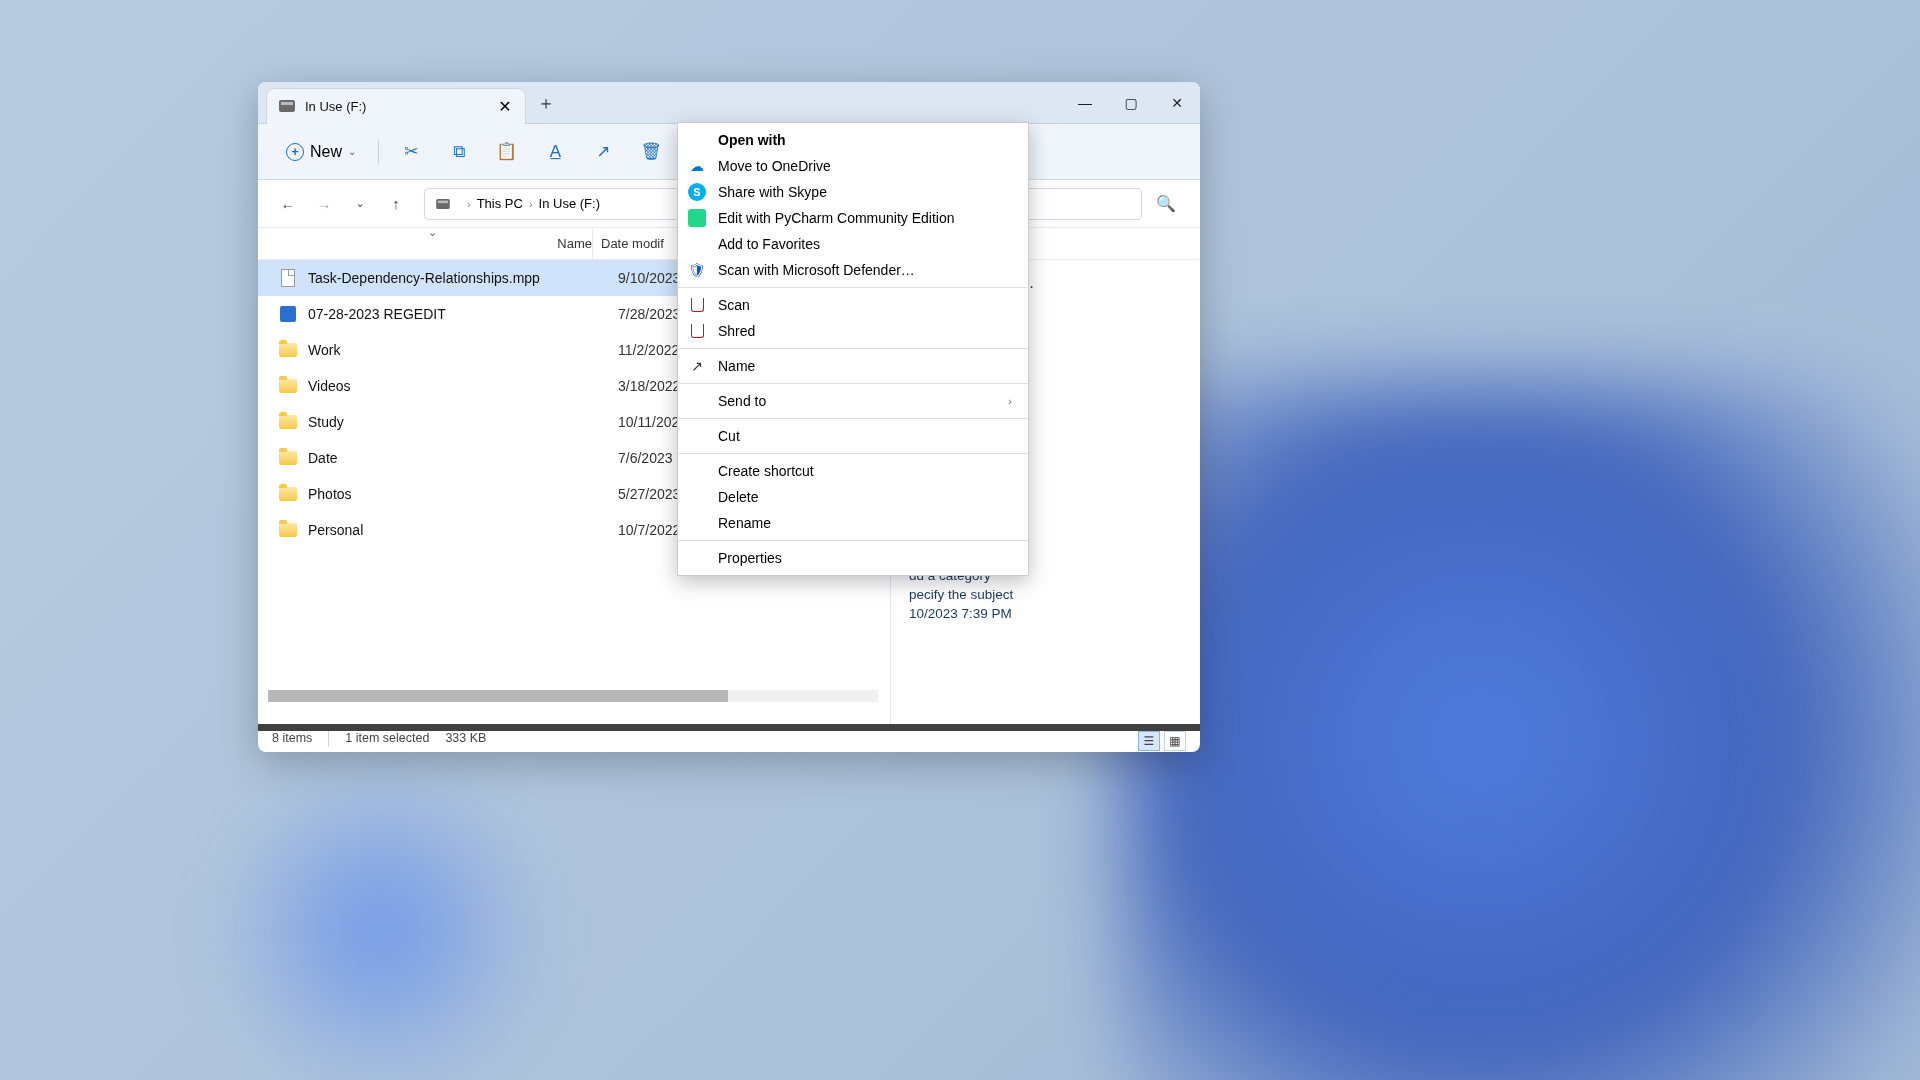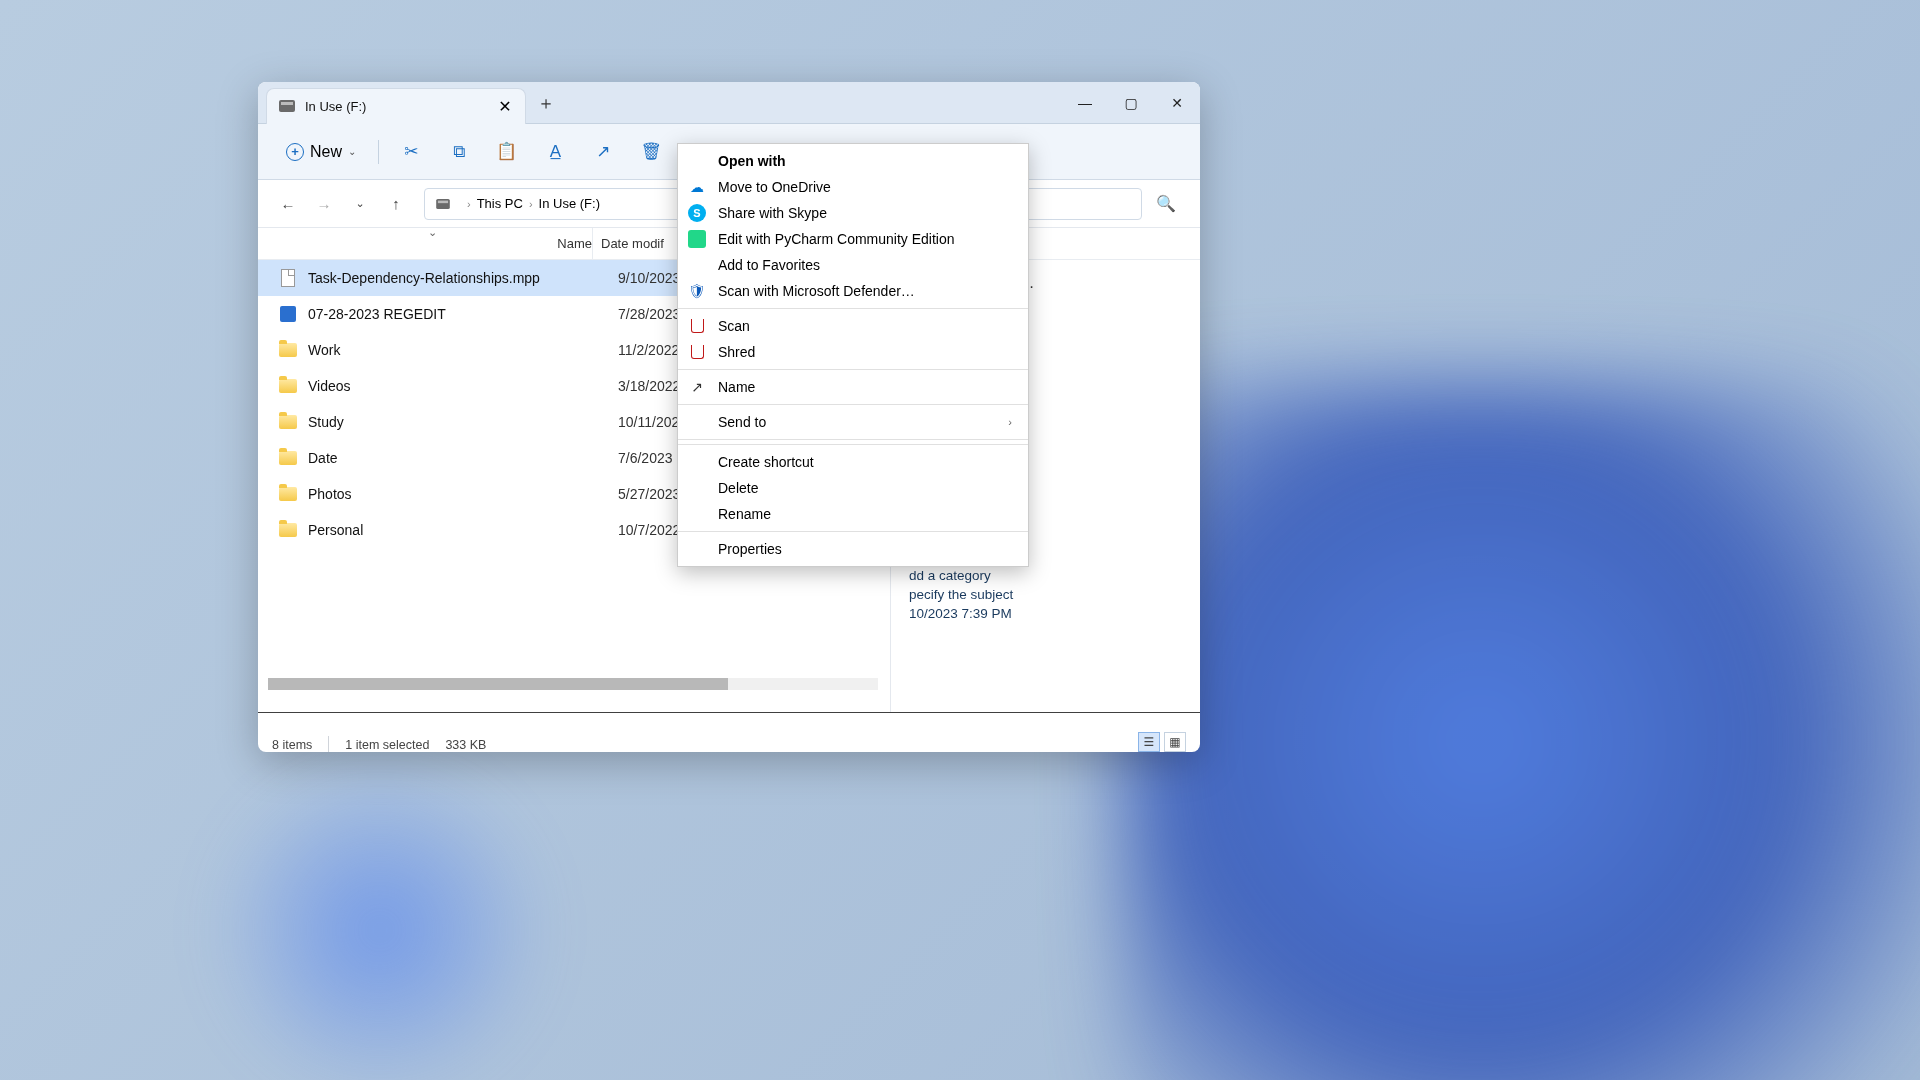--- a/index.html
+++ b/index.html
@@ -85,32 +85,32 @@
 .details-pane {
   position:absolute; right:0; top:0; width:310px; height:100%;
   border-left:1px solid #e4e8ee; padding: 14px 18px; background:#fff;
   font-size:13.5px; color:#333;
 }
 .details-title { font-size:16px; margin-bottom: 160px; overflow:hidden; text-overflow:ellipsis; white-space:nowrap; }
 .detail-line { padding: 2px 0; color:#1a3a5e; }
 .scrollbar-h { position:absolute; bottom:22px; left:10px; height:12px; width:610px; background:#f0f0f0; }
 .scrollbar-thumb { height:12px; width:460px; background:#b8b8b8; }
 .statusbar {
-  height:40px; border-top:1px solid #404040; display:flex; align-items:flex-end;
+  height:28px; border-top:7px solid #404040; display:flex; align-items:flex-start;
   padding: 0 14px; font-size:12.5px; color:#444; gap:16px;
 }
 .status-sep { width:1px; height:16px; background:#d0d4da; }
 .view-btns { margin-left:auto; display:flex; gap:4px; }
 .view-btn { width:22px; height:20px; border:1px solid #c5d2e0; display:flex; align-items:center; justify-content:center; cursor:pointer; font-size:12px; }
 .view-btn.active { background:#d6e6fb; border-color:#8ab4e8; }
 .context-menu {
   position:absolute; left:677px; top:122px;
   width:352px; background:#fff; border:1px solid #ccc;
   box-shadow: 0 6px 20px rgba(0,0,0,0.25);
-  padding: 4px 0; font-size:14px; z-index:100;margin-top:21px;
+  padding: 4px 0; font-size:14px; z-index:100;
 }
 .ctx-item { height:26px; display:flex; align-items:center; padding: 0 16px 0 40px; cursor:pointer; position:relative; }
 .ctx-item.bold { font-weight:600; }
 .ctx-item.highlighted { outline: 3px solid #d52b2b; outline-offset:-2px; }
 .ctx-icon { position:absolute; left:10px; width:18px; height:18px; display:flex; align-items:center; justify-content:center; }
 .ctx-sep { height:1px; background:#e0e0e0; margin: 4px 0; }
 .ctx-arrow { margin-left:auto; color:#666; font-size:11px; }
 .icon-onedrive { color:#0078d4; }
 .icon-skype { background:#00aff0; border-radius:50%; color:#fff; font-size:11px; font-weight:bold; }
 .icon-pycharm { background:#21d789; border-radius:3px; }
@@ -304,20 +304,23 @@
   <div class="ctx-item">
       <span class="ctx-icon icon-share">↗</span>
       <span>Name</span>
     </div>
   <div class="ctx-sep"></div>
   <div class="ctx-item">
       <span>Send to</span>
       <span class="ctx-arrow">›</span>
     </div>
   <div class="ctx-sep"></div>
+  <div class="ctx-item">
+      <span>Cut</span>
+    </div>
   <div class="ctx-sep"></div>
   <div class="ctx-item">
       <span>Create shortcut</span>
     </div>
   <div class="ctx-item">
       <span>Delete</span>
     </div>
   <div class="ctx-item">
       <span>Rename</span>
     </div>

